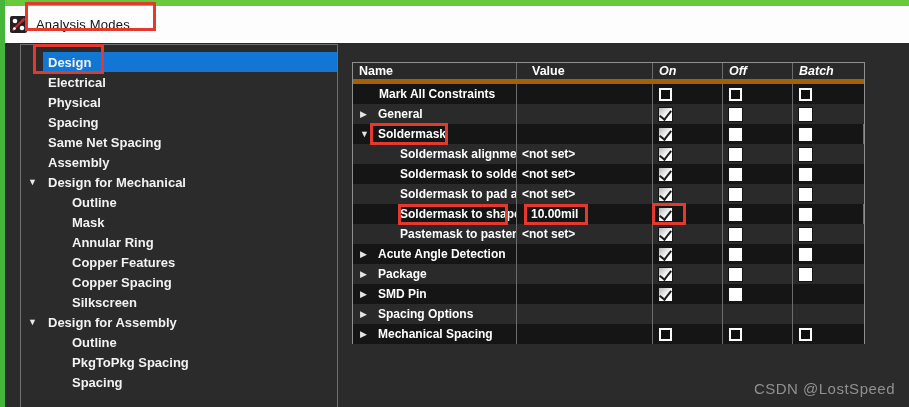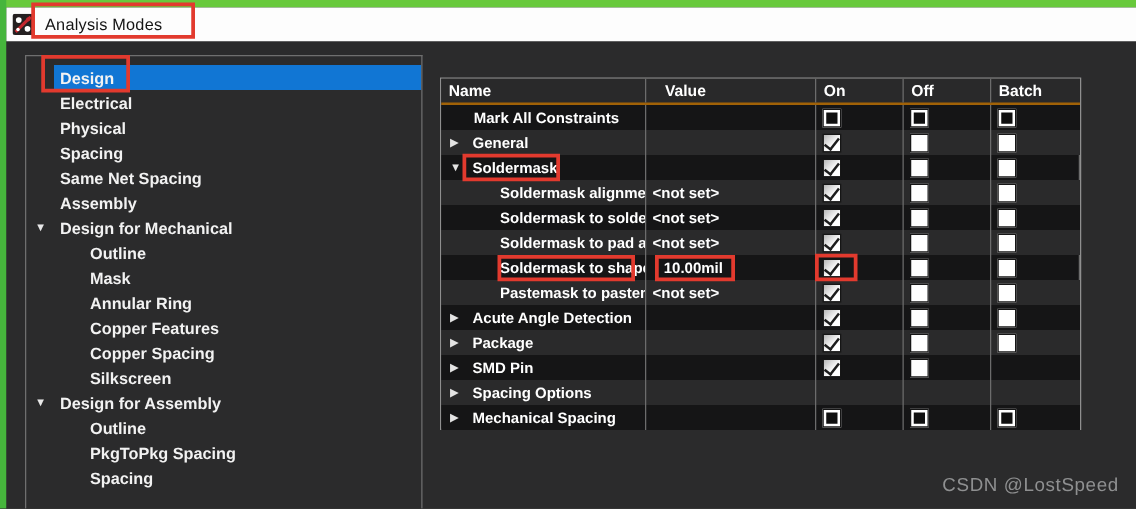--- a/index.html
+++ b/index.html
@@ -9,21 +9,21 @@
     background:#2b2b2c;
     font-family:"Liberation Sans","DejaVu Sans",sans-serif;
     -webkit-font-smoothing:antialiased;
   }
   
   .green-top  { position:absolute; left:0; top:0; width:909px; height:6px; background:#68c93c; }
   .green-left { position:absolute; left:0; top:0; width:5px; height:407px; background:#46b53c; }
 
   
   .titlebar {
-    position:absolute; left:5px; top:6px; right:0; height:27px;
+    position:absolute; left:5px; top:6px; right:0; height:37px;
     background:#fdfdfd; display:flex; align-items:center; padding-left:5px;
   }
   .app-icon { width:17px; height:17px; flex:0 0 17px; }
   .win-title { margin-left:9px; font-size:13px; color:#141414; letter-spacing:.2px; }
 
   
   .sidebar {
     position:absolute; left:20px; top:44px; width:318px; height:363px;
     background:#2b2b2c; border:1px solid #6f6f6f; border-bottom:none;
     padding-top:7px; overflow:hidden;
@@ -43,33 +43,33 @@
   
   .ctable {
     position:absolute; left:352px; top:62px; width:513px; height:282px;
     border:1px solid #8f8f8f; background:#29292a;
   }
   .trow {
     position:relative; display:grid;
     grid-template-columns:164px 136px 70px 70px 71px;
     height:20px;
   }
-  .trow.head { height:21px; background:#29292a; border-bottom:2px solid #a16207;text-align:right; }
+  .trow.head { height:21px; background:#29292a; border-bottom:5px solid #a16207;text-align:right; }
   .trow.body:nth-child(odd) { background:#2a2a2b; }
   .trow.body:nth-child(even){ background:#151516; }
   .tcell {
     position:relative; display:flex; align-items:center; overflow:hidden;
     border-right:1px solid #6c6c6c; color:#ffffff; font-size:12px; font-weight:700;
     white-space:nowrap;
   }
   .tcell:last-child { border-right:none; }
   .trow.head .tcell { font-size:12.5px; }
   .th-name  { padding-left:6px; }
   .th-value { padding-left:15px; }
-  .th-check { padding-left:6px; }
+  .th-check { padding-left:6px;font-style:italic; }
   .cell-name.parent { padding-left:7px; }
   .cell-name.plain  { padding-left:26px; }
   .cell-name.child  { padding-left:47px; }
   .cell-name .tri   { width:18px; font-size:9px; color:#e4e4e4; flex:0 0 18px; }
   .cell-value { padding-left:5px; }
   .value-indent .cell-value { padding-left:14px;text-align:right; }
   .cell-check { padding-left:5px; }
 
   
   .cb {

